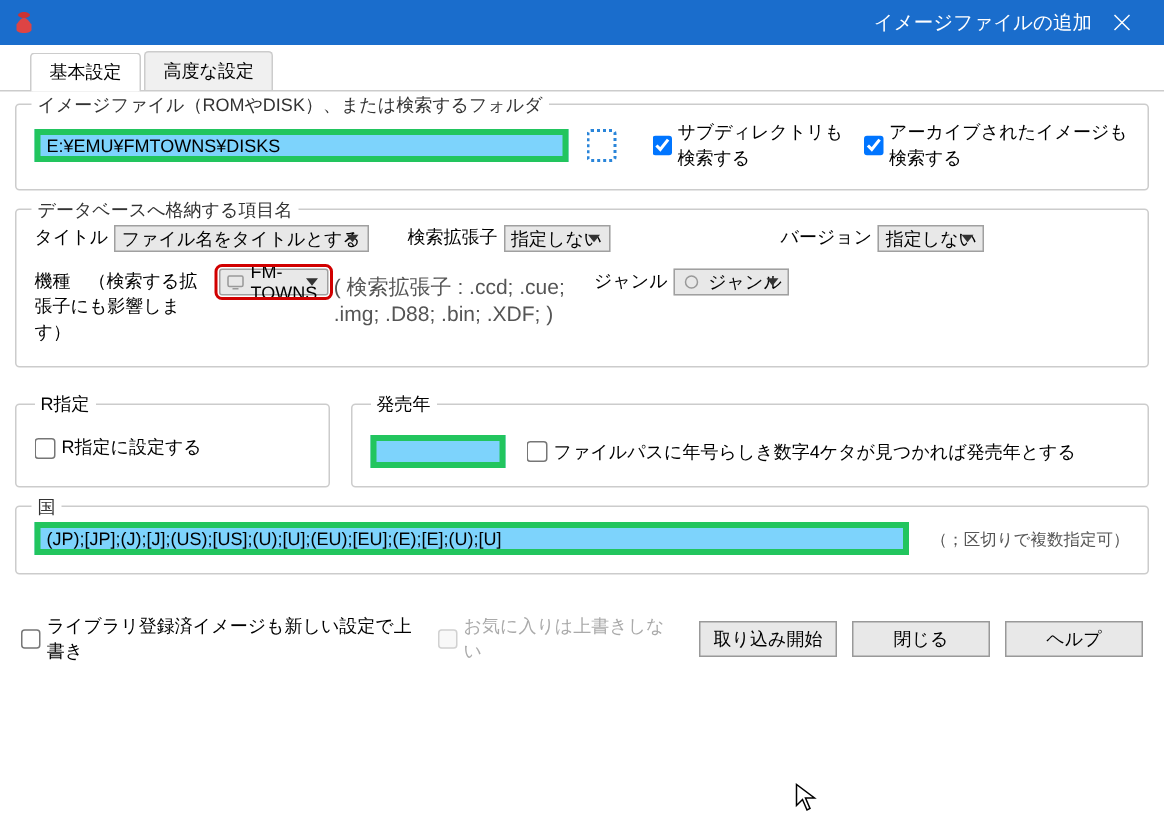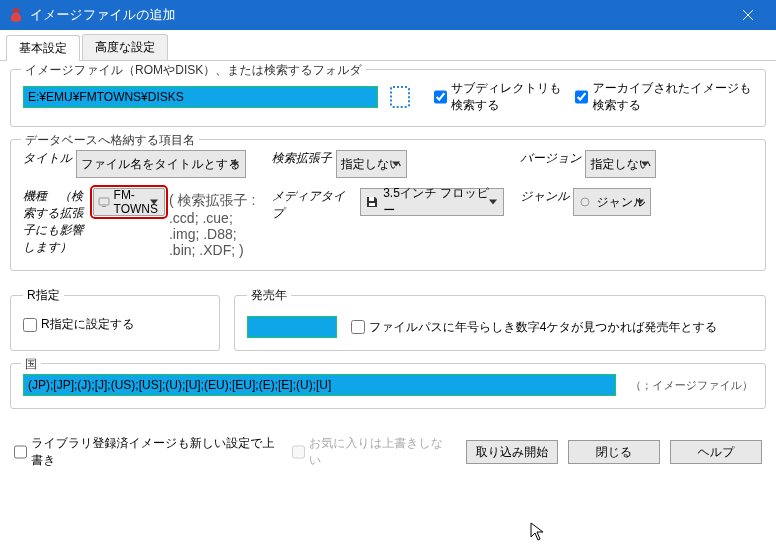--- a/index.html
+++ b/index.html
@@ -1,48 +1,48 @@
 <!DOCTYPE html>
 <html><head>
 <meta charset="utf-8">
 <style>
 * { box-sizing: border-box; margin: 0; padding: 0; font-family: "Meiryo", "MS UI Gothic", sans-serif; font-size: 12px; }
 body { background: #fff; width: 776px; height: 553px; overflow: hidden; }
 
 .titlebar { height: 30px; background: #1a6dcc; color: #fff; display: flex; align-items: center; padding: 0 8px; }
 .titlebar .icon { width: 16px; height: 16px; margin-right: 6px; }
 .titlebar .icon svg { display: block; }
-.titlebar .title { flex: 1; font-size: 13px; }
+.titlebar .title { flex: 1; font-size: 13px; text-align: right; }
 .titlebar .close { width: 40px; height: 30px; display: flex; align-items: center; justify-content: center; cursor: pointer; }
 .titlebar .close svg { stroke: #fff; stroke-width: 1; }
 
-.tabs { display: flex; border-bottom: 1px solid #ccc; padding-left: 6px; margin-top: 4px; }
+.tabs { display: flex; border-bottom: 1px solid #ccc; padding-left: 20px; margin-top: 4px; }
 .tab { padding: 4px 12px; border: 1px solid #ccc; border-bottom: none; background: #f0f0f0; margin-right: 2px; border-radius: 3px 3px 0 0; cursor: pointer; }
 .tab.active { background: #fff; position: relative; top: 1px; }
 
 .content { padding: 8px 10px; }
 .groupbox { border: 1px solid #ccc; border-radius: 3px; margin-bottom: 12px; padding: 10px 12px 12px; position: relative; }
 .groupbox > .legend { position: absolute; top: -8px; left: 10px; background: #fff; padding: 0 4px; color: #333; }
 
 .row { display: flex; align-items: center; gap: 6px; }
 .col { display: flex; flex-direction: row; gap: 4px; }
 
-.textinput { border: 1px solid #22c55e; padding: 6px 4px; background: #0ea5e9; height: 22px; }
+.textinput { border: 4px solid #22c55e; padding: 6px 4px; background: #7dd3fc; height: 22px; }
 .textinput.full { width: 448px; }
 
 .browse-btn { width: 24px; height: 22px; background: #fff; border: 2px dotted #2a85d9; border-radius: 3px; margin-left: 6px; cursor: pointer; }
 
 .checkbox-row { display: flex; align-items: center; gap: 4px; }
 .checkbox-row input { width: 14px; height: 14px; }
 
-.select { border: 1px solid #a0a0a0; background: #e8e8e8; height: 28px; display: flex; align-items: center; padding: 0 4px; position: relative; cursor: pointer; }
+.select { border: 1px solid #a0a0a0; background: #e8e8e8; height: 18px; display: flex; align-items: center; padding: 0 4px; position: relative; cursor: pointer; }
 .select::after { content: ""; position: absolute; right: 6px; top: 50%; width: 0; height: 0; border-left: 4px solid transparent; border-right: 4px solid transparent; border-top: 5px solid #333; transform: translateY(-50%); }
 .select .sel-icon { width: 14px; height: 14px; margin-right: 4px; display: flex; align-items: center; justify-content: center; }
 
-.label { color: #000; margin-bottom: 2px; font-style: italic; }
+.label { color: #000; margin-bottom: 2px; }
 
 .three-col { display: flex; gap: 16px; }
 .three-col > div { flex: 1; }
 
 .highlight-red { outline: 2px solid #d10000; outline-offset: 1px; border-radius: 2px; justify-content: center; }
 
 .ext-hint { color: #555; font-size: 14px; margin-top: 4px; }
 
 fieldset.inner { border: 1px solid #ccc; border-radius: 3px; padding: 12px 12px; position: relative; }
 fieldset.inner > legend { padding: 0 4px; }
@@ -134,33 +134,20 @@
         <div class="select highlight-red">
           <span class="sel-icon">
               <svg width="12" height="12" viewBox="0 0 12 12">
                 <rect x="1" y="2" width="10" height="7" rx="1" fill="none" stroke="#999"></rect>
                 <rect x="4" y="10" width="4" height="1" fill="#999"></rect>
               </svg>
             </span>
           <span>FM-TOWNS</span>
         </div>
         <span class="ext-hint">( 検索拡張子 :   .ccd; .cue; .img; .D88; .bin; .XDF; )</span>
-      </div>
-      <div class="col">
-        <span class="label">メディアタイプ</span>
-        <div class="select">
-          <span class="sel-icon">
-              <svg width="12" height="12" viewBox="0 0 12 12">
-                <path d="M1 1h8l2 2v8H1z" fill="#333"></path>
-                <rect x="3" y="1" width="5" height="4" fill="#fff"></rect>
-                <rect x="3" y="7" width="6" height="3" fill="#fff"></rect>
-              </svg>
-            </span>
-          <span>3.5インチ フロッピー</span>
-        </div>
       </div>
       <div class="col">
         <span class="label">ジャンル</span>
         <div class="select">
           <span class="sel-icon">
               <svg width="12" height="12" viewBox="0 0 12 12">
                 <circle cx="6" cy="6" r="4" fill="none" stroke="#999"></circle>
               </svg>
             </span>
           <span>ジャンル</span>
@@ -186,21 +173,21 @@
             <span>ファイルパスに年号らしき数字4ケタが見つかれば発売年とする</span>
           </label>
       </div>
     </fieldset>
   </div>
 
   <div class="groupbox" style="margin-top:12px">
     <span class="legend">国</span>
     <div class="row">
       <input class="textinput" style="flex: 1 1 0%;" value="(JP);[JP];(J);[J];(US);[US];(U);[U];(EU);[EU];(E);[E];(U);[U]">
-      <span class="paren-hint">（；イメージファイル）</span>
+      <span class="paren-hint">（；区切りで複数指定可）</span>
     </div>
   </div>
 
 </div>
 
 <div class="footer">
   <label class="checkbox-row">
       <input type="checkbox" style="">
       <span>ライブラリ登録済イメージも新しい設定で上書き</span>
     </label>

